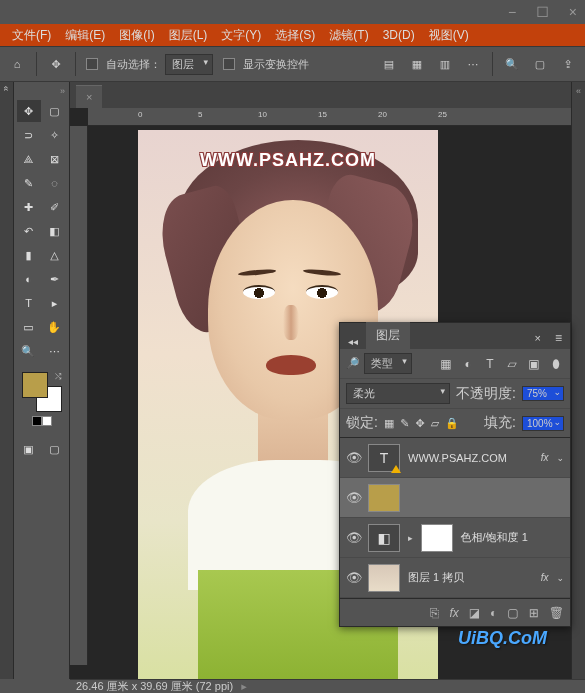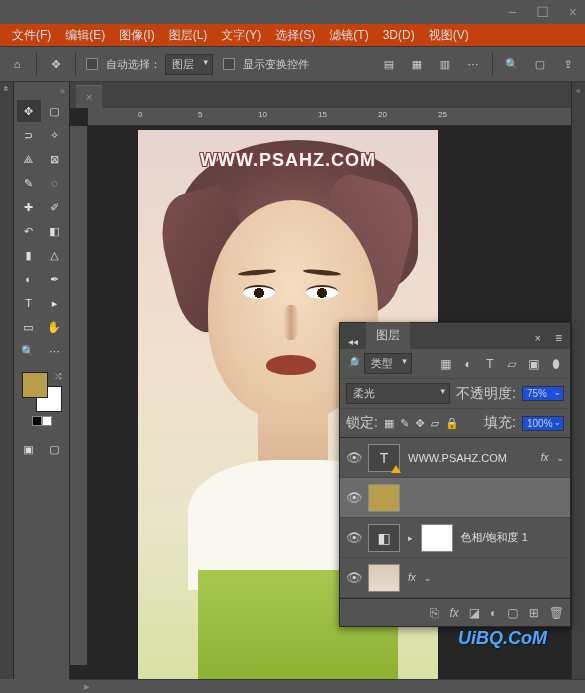--- a/index.html
+++ b/index.html
@@ -301,33 +301,35 @@
     <div class="layer">
       <div class="eye">👁</div>
       <div class="thumb t-adj">◧</div>
       <span style="font-size:9px">▸</span>
       <div class="thumb t-mask"></div>
       <div class="layer-name">色相/饱和度 1</div>
     </div>
     <div class="layer">
       <div class="eye">👁</div>
       <div class="thumb t-img"></div>
+      <div class="layer-name">图层 1 拷贝</div>
       <span class="fx">fx</span>
       <span class="chev">⌄</span>
     </div>
   </div>
 
   <div class="panel-footer">
     <span>⎘</span>
     <span style="font-style:italic">fx</span>
     <span>◪</span>
     <span>◐</span>
     <span>▢</span>
     <span>⊞</span>
     <span>🗑</span>
   </div>
 </div>
 
 <div class="watermark-bottom">UiBQ.CoM</div>
 
 <div class="statusbar">
+  <span>26.46 厘米 x 39.69 厘米 (72 ppi)</span>
   <span class="sep">▸</span>
 </div>
 
 </body></html>

